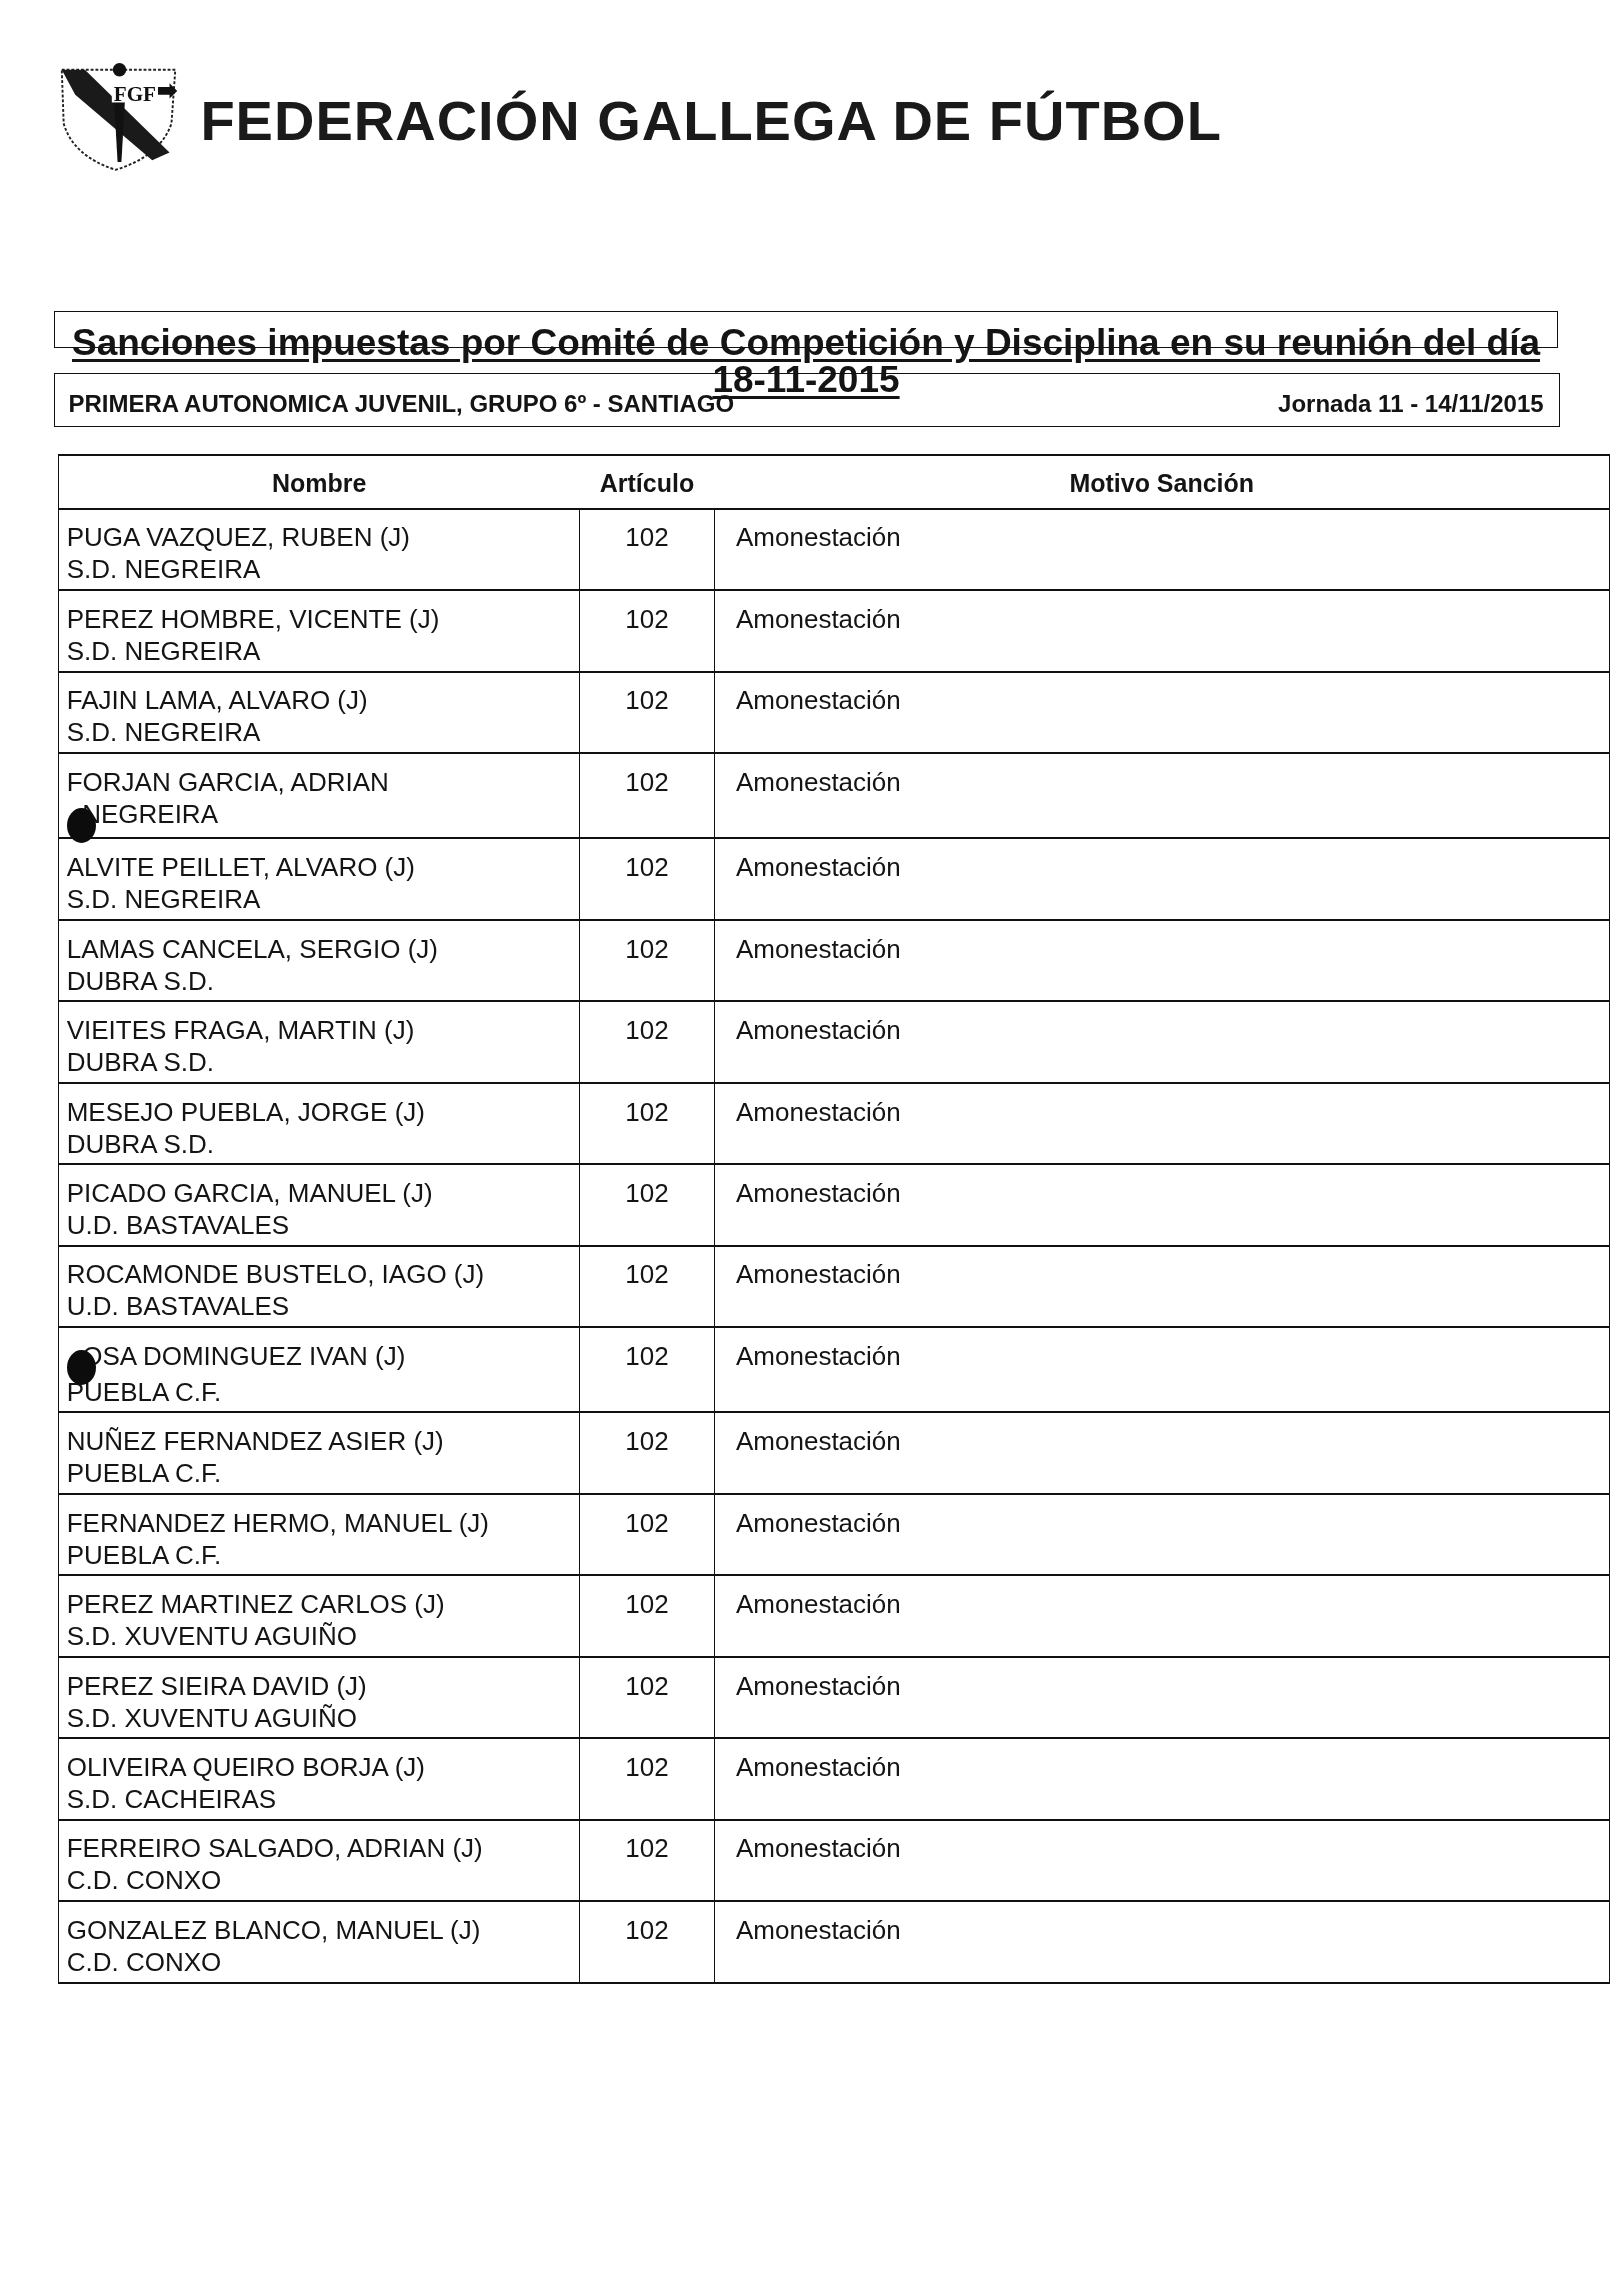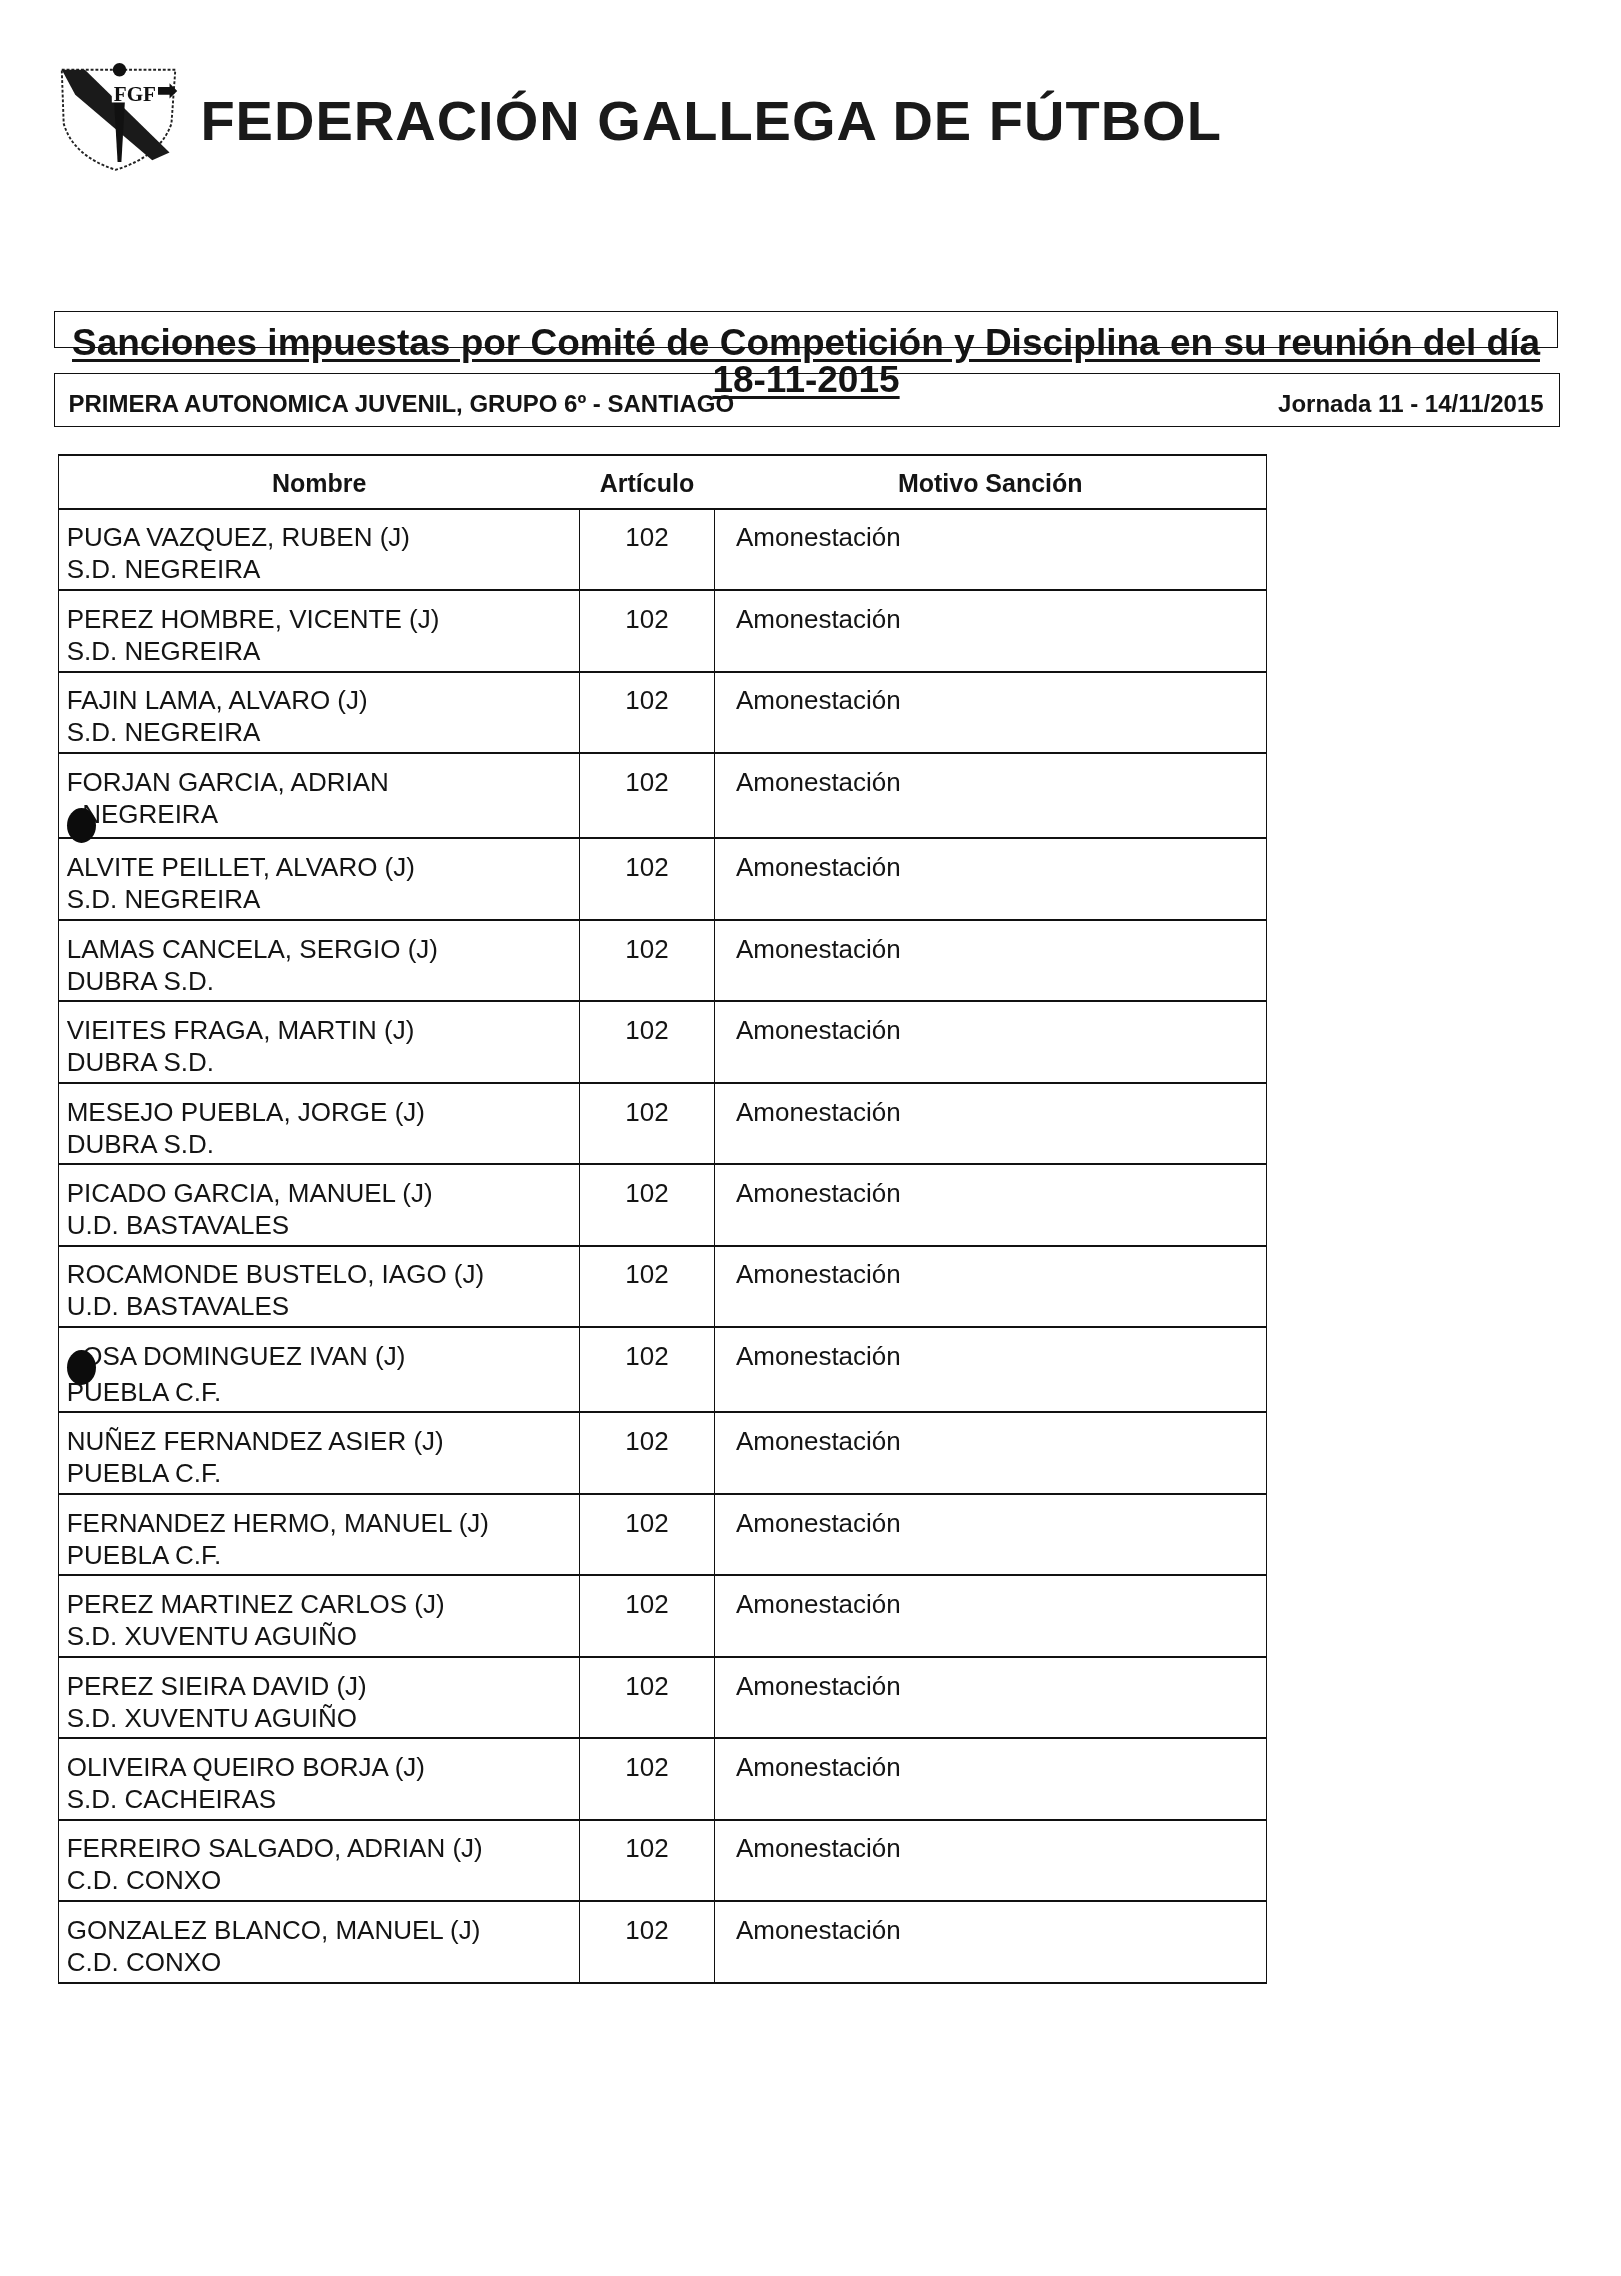--- a/index.html
+++ b/index.html
@@ -68,21 +68,21 @@
       justify-content: space-between;
       align-items: center;
       padding: 7.7px 15.4px 0 13.5px;
       font-weight: bold;
       font-size: 24px;
     }
     table.sanctions {
       position: absolute;
       left: 58px;
       top: 454px;
-      width: 1209px;
+      width: 1552px;
       border-collapse: collapse;
       font-size: 26px;
       border-radius: 30px;
     }
     table.sanctions th {
       font-weight: bold;
       font-size: 25px;
       height: 48px;
       padding: 3.9px 0 0 0;
       border-top: 2.9px solid #111;

